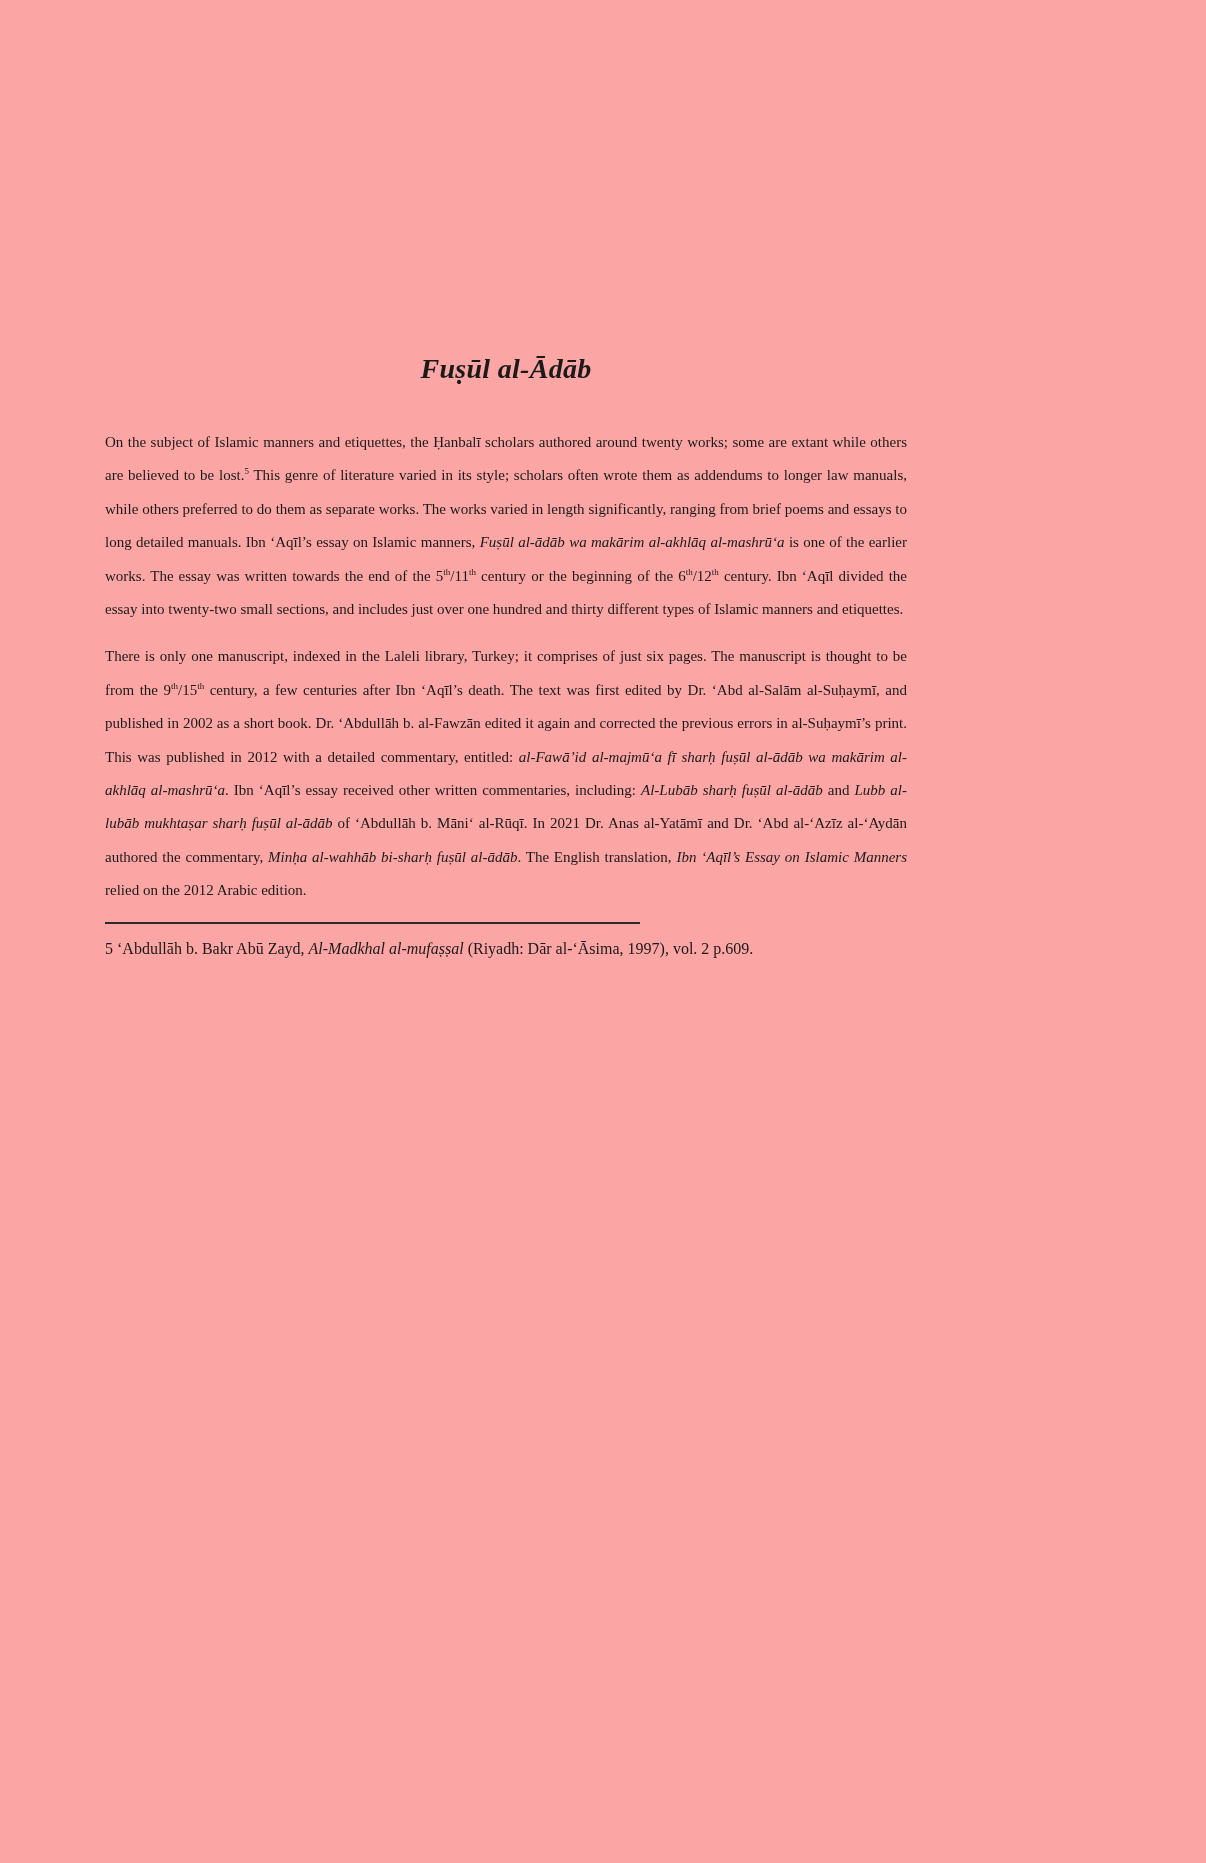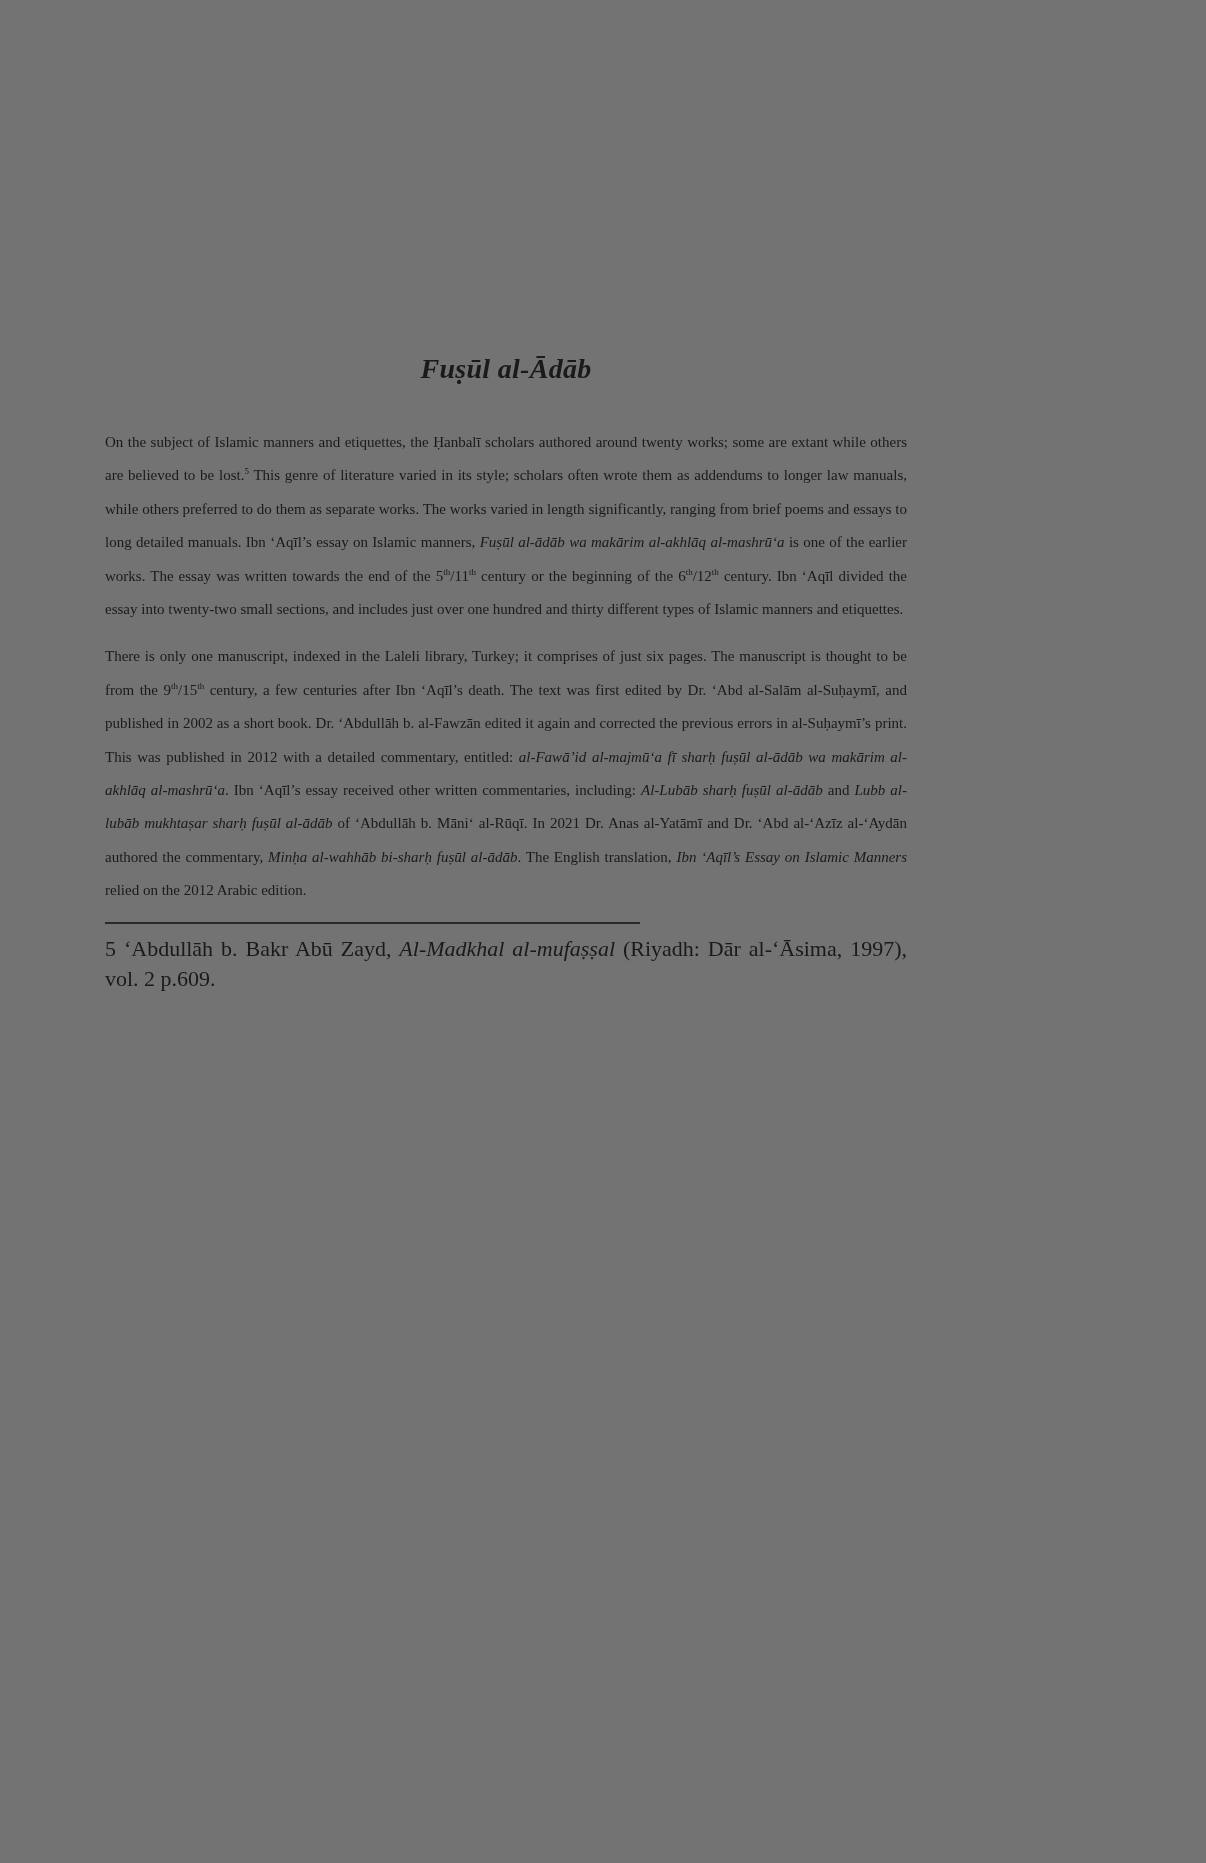--- a/index.html
+++ b/index.html
@@ -12,21 +12,21 @@
     font-family: "Liberation Serif", "DejaVu Serif", serif;
     color: #1a1a1a;
     position: relative;
     overflow: hidden;
   }
   .page {
     position: absolute;
     left: 0; top: 0;
     width: 1206px;
     height: 1863px;
-    background: #737373;
+    background: #fca5a5;
   }
   .text-block {
     position: absolute;
     left: 105px;
     top: 352px;
     width: 802px;
   }
   .title {
     font-size: 28px;
     line-height: 34px;
@@ -51,21 +51,21 @@
     line-height: 0;
     vertical-align: super;
   }
   .footnote-rule {
     width: 535px;
     height: 0;
     border-top: 2px solid #2a2a2a;
     margin: 8px 0 10px 0;
   }
   .footnote {
-    font-size: 22px;
+    font-size: 16px;
     line-height: 30.5px;
     text-align: justify;
     hyphens: auto;
     -webkit-hyphens: auto;
   }
 </style>
 </head>
 <body>
 
 <div class="page">

